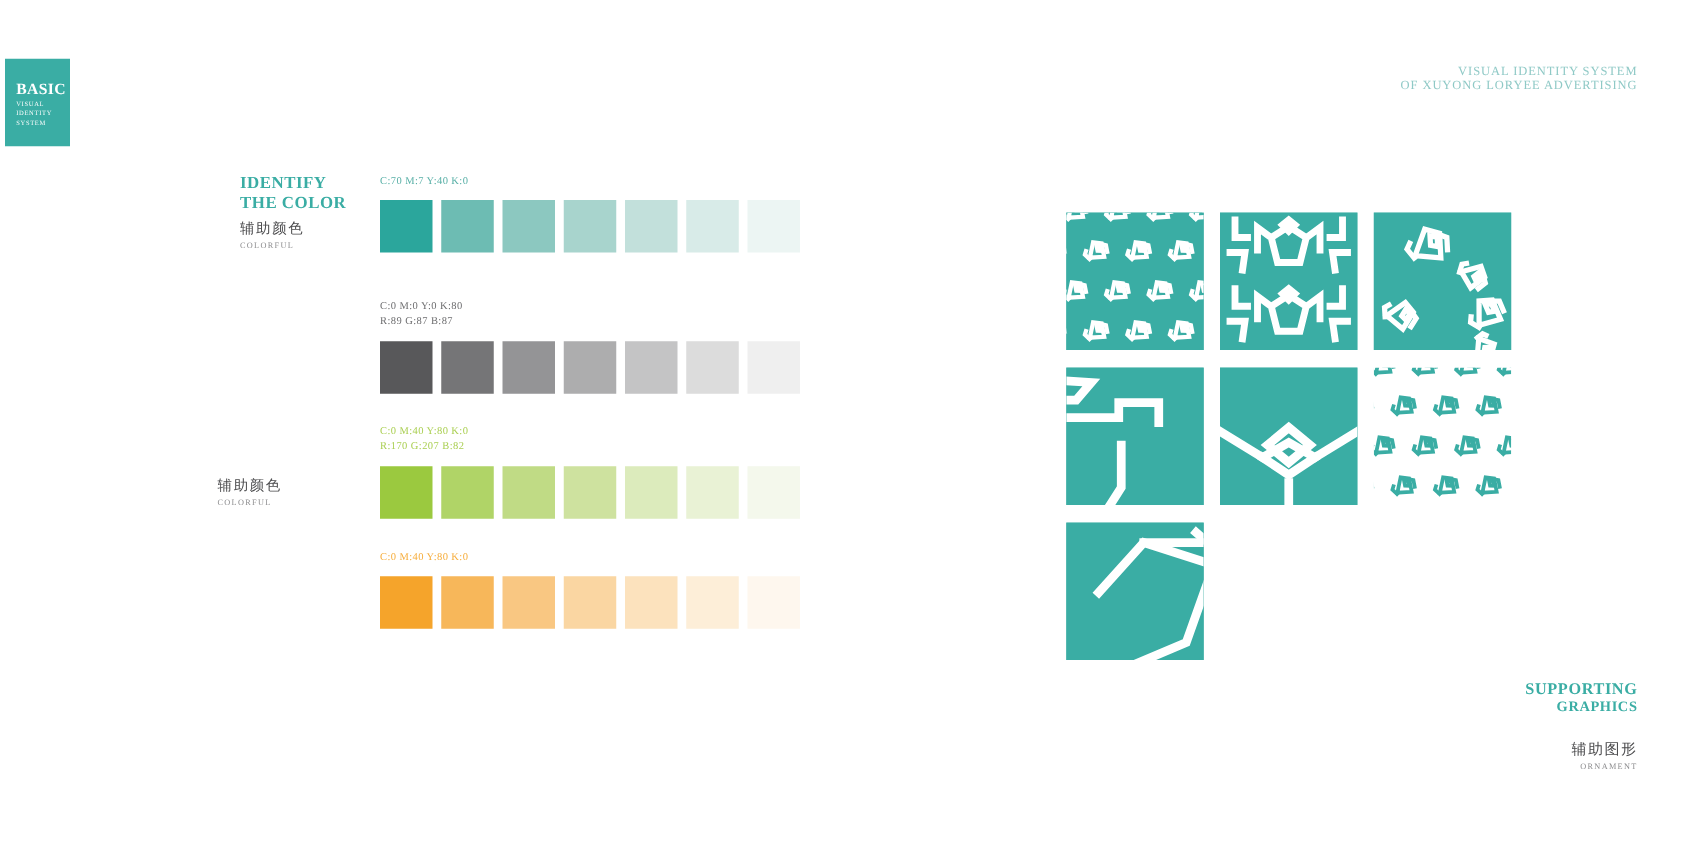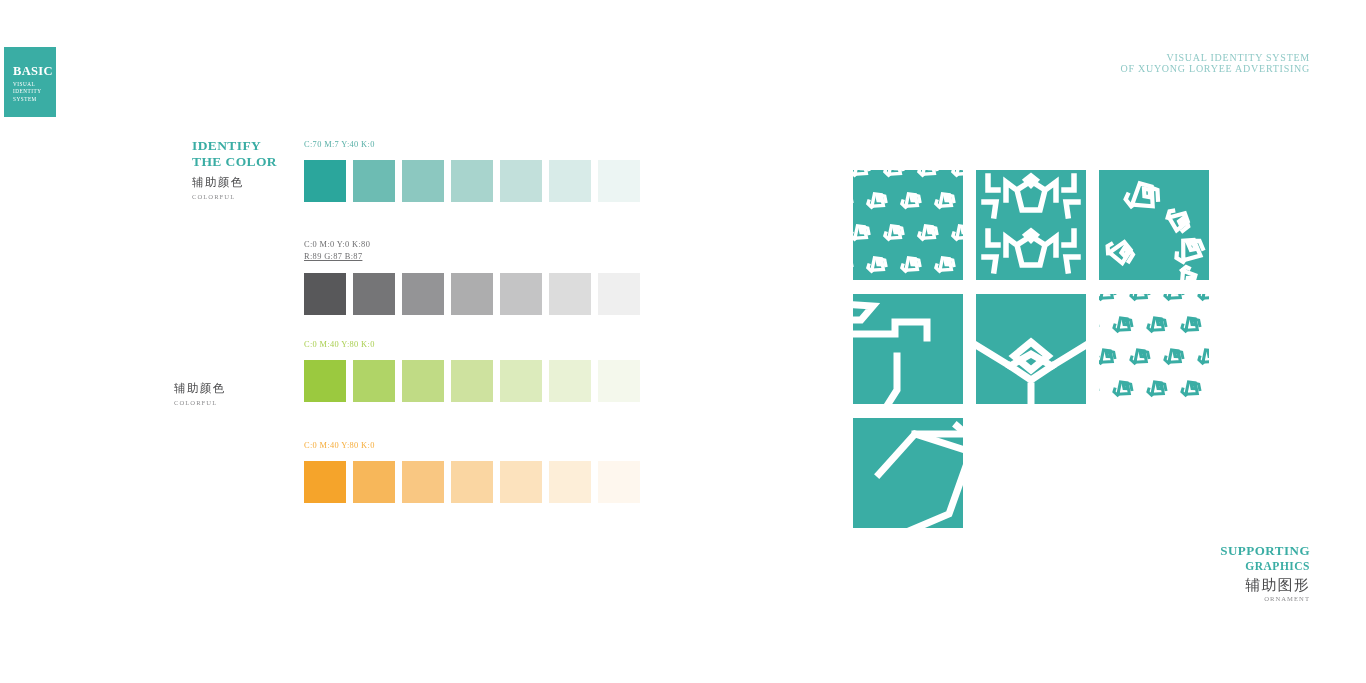--- a/index.html
+++ b/index.html
@@ -139,24 +139,24 @@
   .footer-right .fr-2 {
     color: #3aada4;
     font-family: "Liberation Serif", serif;
     font-weight: bold;
     letter-spacing: .5px;
     text-transform: uppercase;
   }
   .footer-right .fr-1 { font-size: 13px; line-height: 16px; }
   .footer-right .fr-2 { font-size: 11.5px; line-height: 15px; }
   .footer-right .fr-cn {
-    margin-top: 4px;
+    margin-top: 19px;
     color: #4b4b4d;
-    font-family: Liberation Serif, serif;
-    font-size: 15px;
+    font-family: Liberation Mono, monospace;
+    font-size: 12px;
     letter-spacing: 1.2px;
     line-height: 14px;
   }
   .footer-right .fr-en {
     margin-top: 3px;
     color: #8d8d8f;
     font-family: "Liberation Serif", serif;
     font-size: 6.6px;
     letter-spacing: 1.05px;
     text-transform: uppercase;
@@ -199,34 +199,35 @@
       <div class="swatch" title="#8cc8c0" style="background: rgb(140, 200, 192);"></div>
       <div class="swatch" title="#a8d4cd" style="background: rgb(168, 212, 205);"></div>
       <div class="swatch" title="#c2e0db" style="background: rgb(194, 224, 219);"></div>
       <div class="swatch" title="#d8ebe8" style="background: rgb(216, 235, 232);"></div>
       <div class="swatch" title="#ecf5f3" style="background: rgb(236, 245, 243);"></div>
     </div>
 </div>
 
 <div class="color-group" id="group-1" style="top:239px">
   <div class="spec" style="color: rgb(110, 110, 112);">C:0 M:0 Y:0 K:80</div>
-  <div class="spec" style="color: rgb(110, 110, 112); text-decoration: underline;">R:89 G:87 B:87</div>
+  <div class="spec" style="color: rgb(110, 110, 112);">R:89 G:87 B:87</div>
   <div class="swatch-row">
       <div class="swatch" title="#58585a" style="background: rgb(88, 88, 90);"></div>
       <div class="swatch" title="#757577" style="background: rgb(117, 117, 119);"></div>
       <div class="swatch" title="#949496" style="background: rgb(148, 148, 150);"></div>
       <div class="swatch" title="#adadae" style="background: rgb(173, 173, 174);"></div>
       <div class="swatch" title="#c4c4c5" style="background: rgb(196, 196, 197);"></div>
       <div class="swatch" title="#dcdcdc" style="background: rgb(220, 220, 220);"></div>
       <div class="swatch" title="#efefef" style="background: rgb(239, 239, 239);"></div>
     </div>
 </div>
 
 <div class="color-group" id="group-2" style="top:339px">
   <div class="spec" style="color: rgb(170, 207, 82);">C:0 M:40 Y:80 K:0</div>
+  <div class="spec" style="color: rgb(170, 207, 82);">R:170 G:207 B:82</div>
   <div class="swatch-row">
       <div class="swatch" title="#9bc93f" style="background: rgb(155, 201, 63);"></div>
       <div class="swatch" title="#b0d467" style="background: rgb(176, 212, 103);"></div>
       <div class="swatch" title="#c0db85" style="background: rgb(192, 219, 133);"></div>
       <div class="swatch" title="#cee29f" style="background: rgb(206, 226, 159);"></div>
       <div class="swatch" title="#dcebbc" style="background: rgb(220, 235, 188);"></div>
       <div class="swatch" title="#e9f2d5" style="background: rgb(233, 242, 213);"></div>
       <div class="swatch" title="#f4f8ec" style="background: rgb(244, 248, 236);"></div>
     </div>
 </div>

